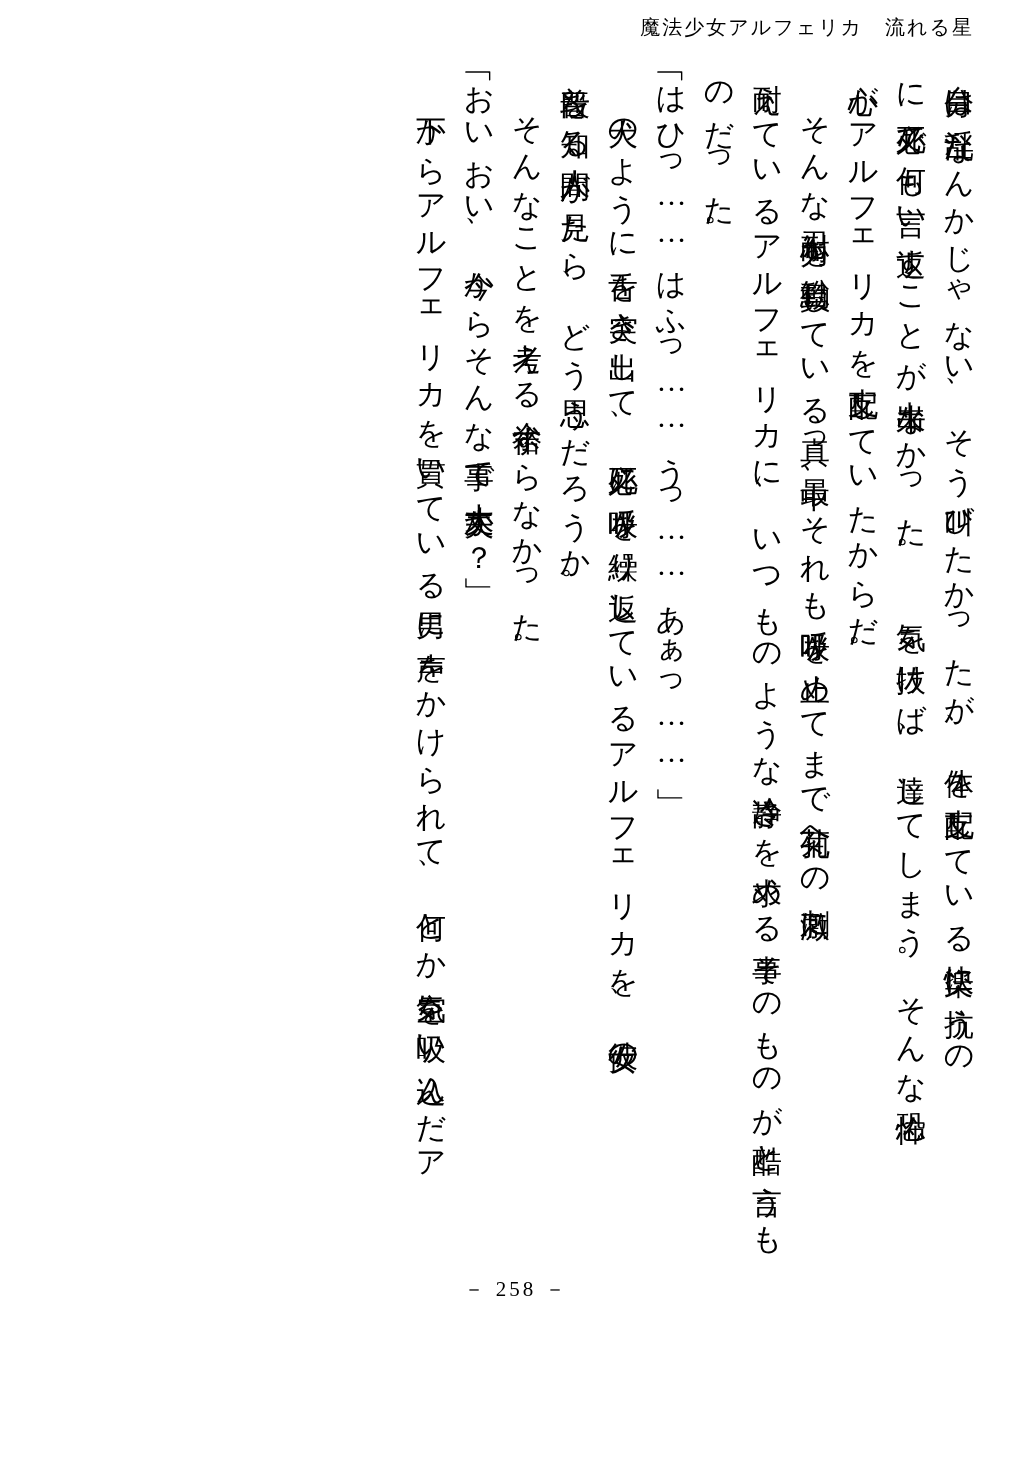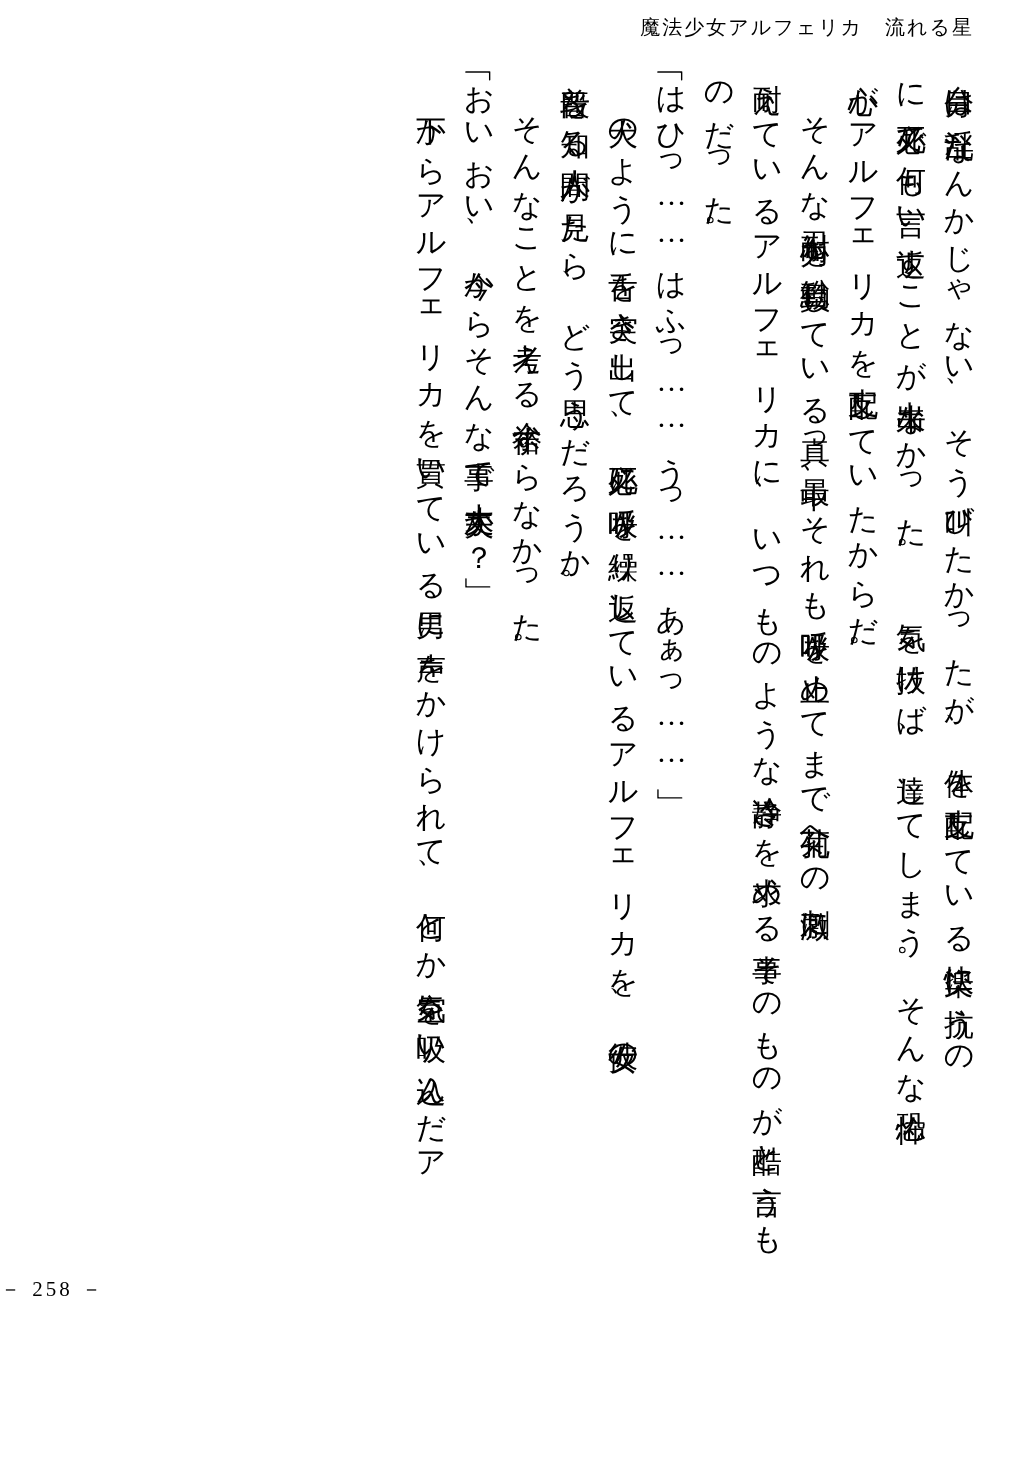--- a/index.html
+++ b/index.html
@@ -47,20 +47,21 @@
     flex: 0 0 48px;
     white-space: pre;
     overflow: visible;
     font-family: "Liberation Serif", "DejaVu Serif", serif;
   }
   .footer {
     position: absolute;
     left: 0;
     right: 0;
     bottom: 28px;
+    text-align: center;
     font-size: 21px;
     letter-spacing: 3px;
   }
 </style>
 </head>
 <body>
 
 <div class="page">
 
   <div class="header">魔法少女アルフェリカ　流れる星</div>

